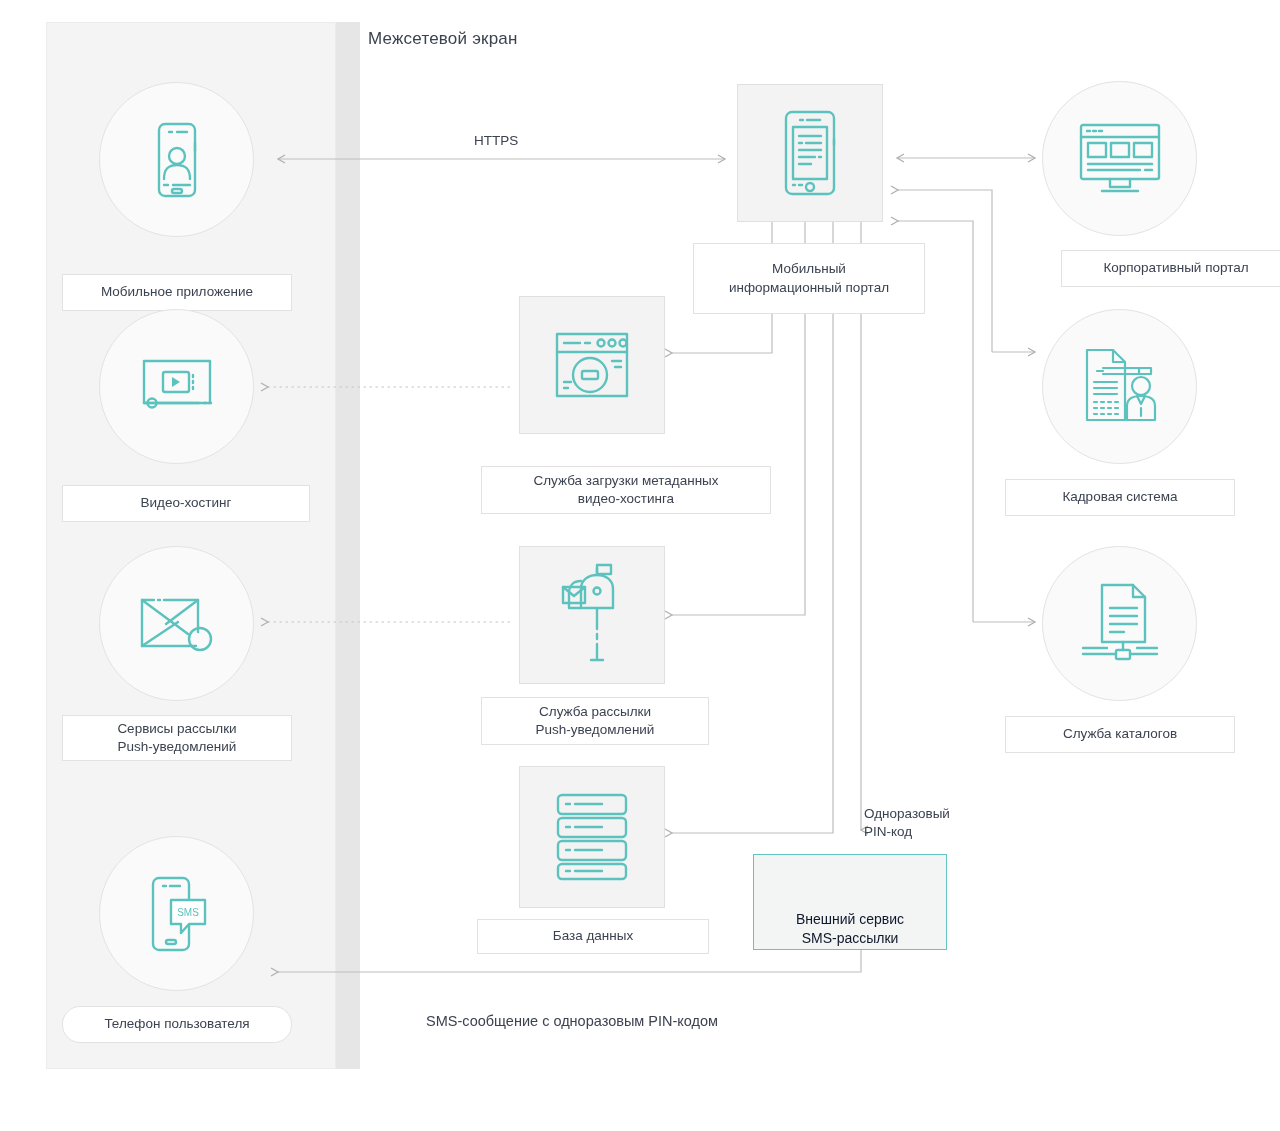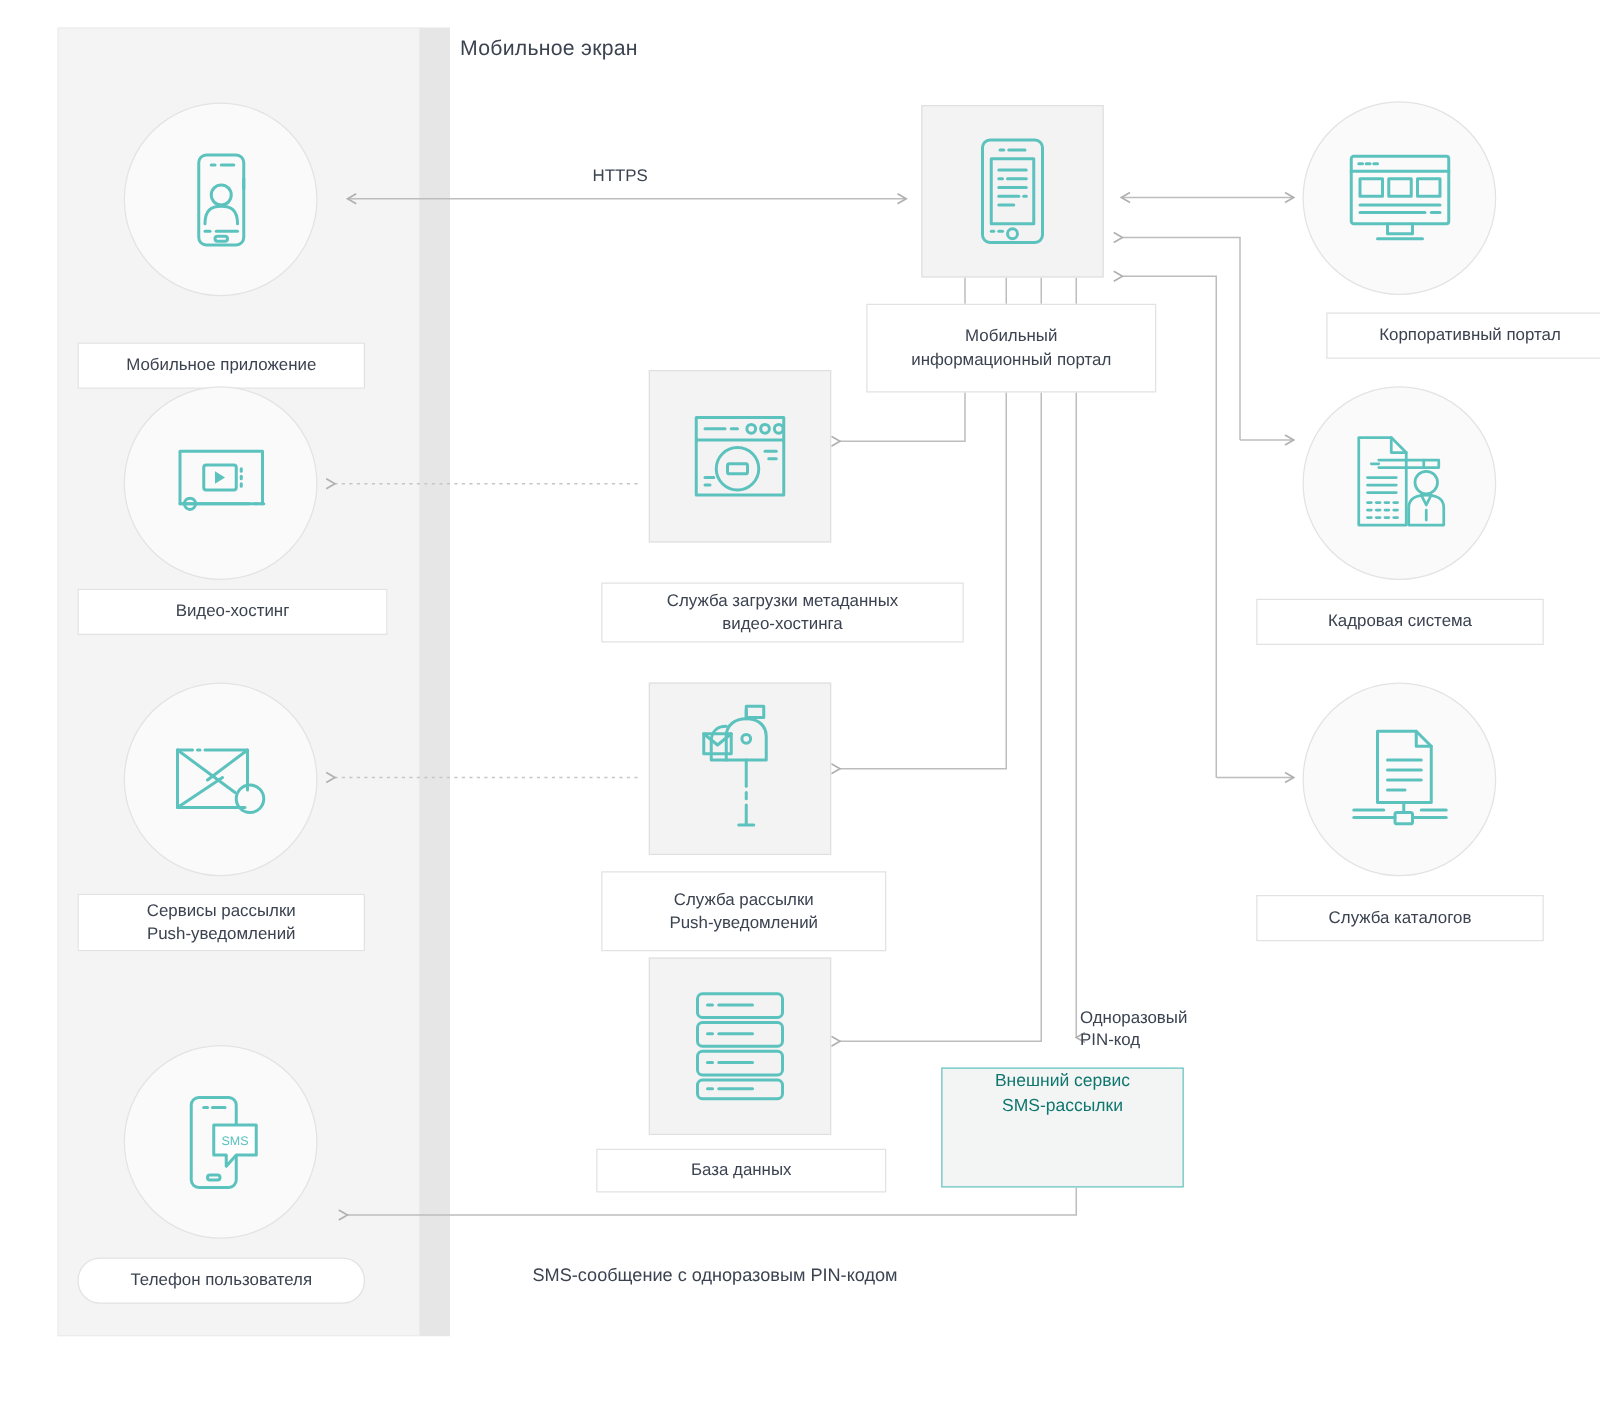--- a/index.html
+++ b/index.html
@@ -57,44 +57,44 @@
     color: #3b4250;
     line-height: 1.35;
     padding: 4px 6px;
   }
 
   
   .ext-box {
     position: absolute;
     background: #f3f5f5;
     border: 1px solid #66c4c0;
-    display: flex; align-items: flex-start; justify-content: center;
+    display: flex; align-items: flex-end; justify-content: center;
     text-align: center;
-    font-size: 14px; color: #0f766e; line-height: 1.4;
+    font-size: 14px; color: #0f172a; line-height: 1.4;
   }
 
   
   .free-text {
     position: absolute;
     font-size: 13.5px; color: #3b4250; line-height: 1.35;
     white-space: pre-line;
   }
   .free-text.big { font-size: 14.5px; }
 
   svg.wires { position: absolute; left:0; top:0; width:1280px; height:1131px; pointer-events:none; }
   svg.icon { display:block; }
 </style>
 </head>
 <body>
 
 <div id="stage">
 
   <div class="fw-zone"></div>
   <div class="fw-bar"></div>
-  <div class="fw-title">Мобильное экран</div>
+  <div class="fw-title">Межсетевой экран</div>
 
   <svg class="wires" viewBox="0 0 1280 1131">
     <defs>
       <marker id="ar" markerWidth="11" markerHeight="11" refX="9" refY="5" orient="auto" markerUnits="userSpaceOnUse">
         <path d="M2,1 L9,5 L2,9" fill="none" stroke="#b0b0b0" stroke-width="1.3"></path>
       </marker>
       <marker id="al" markerWidth="11" markerHeight="11" refX="2" refY="5" orient="auto" markerUnits="userSpaceOnUse">
         <path d="M9,1 L2,5 L9,9" fill="none" stroke="#b0b0b0" stroke-width="1.3"></path>
       </marker>
       <marker id="ad" markerWidth="11" markerHeight="11" refX="5" refY="9" orient="auto" markerUnits="userSpaceOnUse">
@@ -167,21 +167,21 @@
         <line x1="54" y1="17" x2="54" y2="19"></line>
         <line x1="54" y1="23" x2="54" y2="25"></line>
         <line x1="54" y1="29" x2="54" y2="31"></line>
         <line x1="5" y1="45" x2="60" y2="45"></line>
         <line x1="65" y1="45" x2="67" y2="45"></line>
         <line x1="70" y1="45" x2="72" y2="45"></line>
         <circle cx="13" cy="45" r="4.5"></circle>
       </svg>
     </span>
   </div>
-  <div class="label-box" style="left: 62px; top: 471px; width: 248px; height: 37px; white-space: pre-line;">Видео-хостинг</div>
+  <div class="label-box" style="left: 62px; top: 485px; width: 248px; height: 37px; white-space: pre-line;">Видео-хостинг</div>
 
   <div class="circle" style="left:99px; top:546px; width:155px; height:155px;">
     <span>
       <svg class="icon" width="78" height="64" viewBox="0 0 78 64" fill="none" stroke="#5cc2be" stroke-width="2.4" stroke-linecap="round" stroke-linejoin="round">
         <path d="M4,8 L4,54 L58,54"></path>
         <path d="M4,8 L16,8"></path>
         <path d="M20,8 L22,8"></path>
         <path d="M26,8 L60,8 L60,40"></path>
         <path d="M4,8 L50,42"></path>
         <path d="M60,8 L28,32"></path>
@@ -269,21 +269,21 @@
         <line x1="42" y1="12" x2="42" y2="5"></line>
         <rect x="42" y="2" width="14" height="9"></rect>
         <circle cx="42" cy="28" r="3.5"></circle>
         <line x1="42" y1="45" x2="42" y2="66"></line>
         <line x1="42" y1="71" x2="42" y2="76"></line>
         <line x1="42" y1="81" x2="42" y2="96"></line>
         <line x1="36" y1="97" x2="48" y2="97"></line>
       </svg>
     </span>
   </div>
-  <div class="label-box" style="left: 481px; top: 697px; width: 228px; height: 64px; white-space: pre-line;">
+  <div class="label-box" style="left: 481px; top: 697px; width: 228px; height: 48px; white-space: pre-line;">
     <span style="white-space:pre-line;">Служба рассылки
 Push-уведомлений</span>
   </div>
 
   <div class="tile" style="left:519px; top:766px; width:146px; height:142px;">
     <span>
       <svg class="icon" width="80" height="92" viewBox="0 0 80 92" fill="none" stroke="#5cc2be" stroke-width="2.4" stroke-linecap="round" stroke-linejoin="round">
         <rect x="6" y="4" width="68" height="19" rx="4"></rect>
         <rect x="6" y="27" width="68" height="19" rx="4"></rect>
         <rect x="6" y="50" width="68" height="19" rx="4"></rect>

